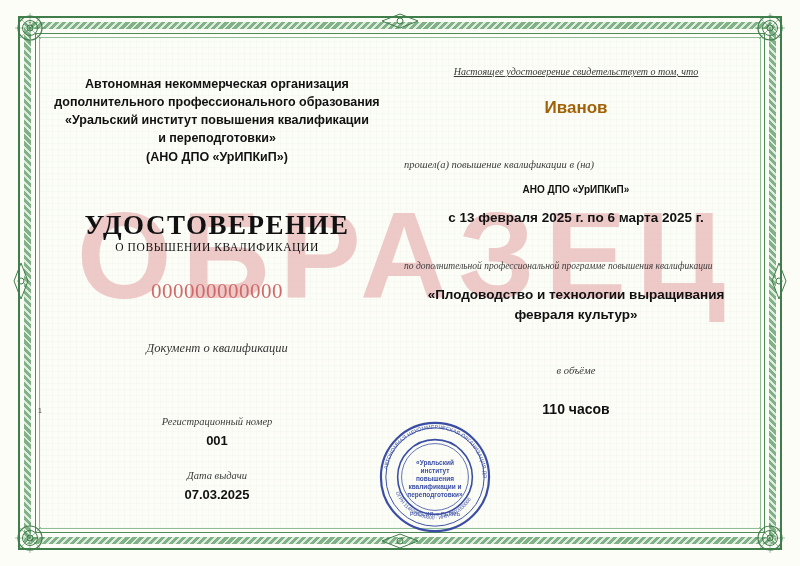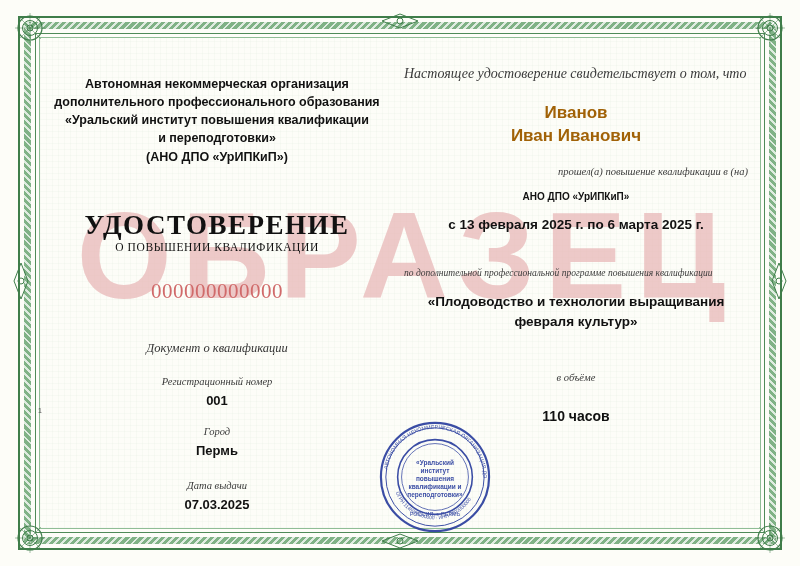--- a/index.html
+++ b/index.html
@@ -210,56 +210,57 @@
     font-size: 10.5px;
     color: #3a3a3a;
   }
   .field-value {
     text-align: center;
     font-size: 13px;
     font-weight: 700;
     color: #111;
     margin-top: 6px;
   }
-  .fld-reg   { margin-top: 20px; }
+  .fld-reg   { margin-top: 60px; }
   .fld-city  { margin-top: 18px; }
   .fld-date  { margin-top: 22px; }
 
   .tiny-mark {
     position: absolute;
     left: -6px;
     top: 365px;
     font-size: 7px;
     color: #555;
   }
 
   
   .r-lead {
-    text-align: left;
-    font-family: "Liberation Serif", serif;
-    font-style: italic;
-    font-size: 14px;
+    text-align: center;
+    font-family: "Liberation Serif", serif;
+    font-style: italic;
+    font-size: 10px;
     color: #3a3a3a;
     margin-top: 10px;
+    text-decoration: underline;
   }
   .r-name {
     text-align: center;
     font-size: 17px;
     font-weight: 700;
     color: #a16207;
     line-height: 1.35;
     margin-top: 20px;
   }
   .r-label {
-    text-align: right;
+    text-align: left;
     font-family: "Liberation Serif", serif;
     font-style: italic;
     font-size: 10.5px;
     color: #3a3a3a;
-    margin-top: 18px;
+    margin-top: 39px;
   }
   .r-value-bold {
     text-align: center;
     font-size: 10px;
     font-weight: 700;
     color: #111;
     margin-top: 14px;
   }
   .r-dates {
     text-align: center;
@@ -414,40 +415,35 @@
       <div class="doc-title">УДОСТОВЕРЕНИЕ</div>
       <div class="doc-subtitle">О ПОВЫШЕНИИ КВАЛИФИКАЦИИ</div>
       <div class="doc-number">000000000000</div>
       <div class="doc-qual">Документ о квалификации</div>
 
       <div class="fld-reg">
         <div class="field-label">Регистрационный номер</div>
         <div class="field-value">001</div>
       </div>
 
-      <div class="fld-city">
-        <div class="field-label">Город</div>
-        <div class="field-value">Пермь</div>
-      </div>
 
       <div class="fld-date">
         <div class="field-label">Дата выдачи</div>
         <div class="field-value">07.03.2025</div>
       </div>
 
       <div class="tiny-mark">1</div>
     </div>
 
     <div class="col-right">
 
       <div class="r-lead">Настоящее удостоверение свидетельствует о том, что</div>
 
       <div class="r-name">
         <div>Иванов</div>
-        <div>Иван Иванович</div>
       </div>
 
       <div class="r-label">прошел(а) повышение квалификации в (на)</div>
       <div class="r-value-bold">АНО ДПО «УрИПКиП»</div>
 
       <div class="r-dates">с 13 февраля 2025 г. по 6 марта 2025 г.</div>
 
       <div class="r-program-label">по дополнительной профессиональной программе повышения квалификации</div>
       <div class="r-program">«Плодоводство и технологии выращивания февраля культур»</div>
 

